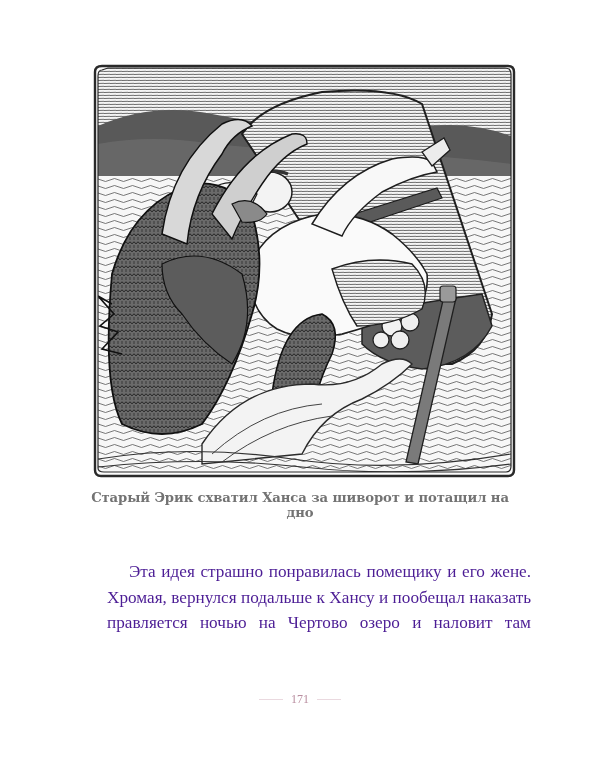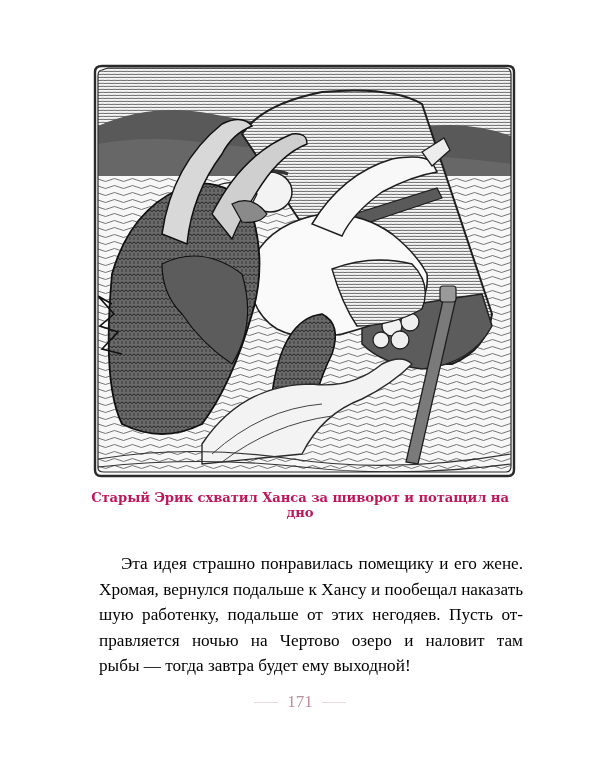--- a/index.html
+++ b/index.html
@@ -37,54 +37,54 @@
   .caption {
     position: absolute;
     left: 80px;
     width: 440px;
     top: 490px;
     text-align: center;
     font-family: "DejaVu Serif", "Liberation Serif", serif;
     font-size: 13.2px;
     font-weight: bold;
     letter-spacing: -0.1px;
-    color: #be185d;
+    color: #737373;
   }
   .body-text {
     position: absolute;
     left: 91px;
     top: 543px;
     width: 424px;
     font-family: "Liberation Serif", "DejaVu Serif", serif;
     font-size: 17.2px;
     line-height: 25.6px;
-    color: #000000;
+    color: #4c1d95;
     text-align: justify;
-    margin: 8px;
+    margin: 16px;
   }
   .body-text .line {
     display: block;
     white-space: nowrap;
     text-align: justify;
     text-align-last: justify;
   }
   .body-text .line.first {
     padding-left: 22px;
   }
   .body-text .line.last {
     text-align-last: left;
   }
   .folio {
     position: absolute;
     left: 0;
     width: 600px;
     top: 691px;
     text-align: center;
     font-family: "Liberation Serif", "DejaVu Serif", serif;
-    font-size: 17px;
+    font-size: 12px;
     color: #c6a9b4;
   }
   .folio .orn {
     display: inline-block;
     vertical-align: middle;
     width: 24px;
     height: 1px;
     background: #ead9df;
     margin: 0 5px;
   }
@@ -183,23 +183,21 @@
 
       <path d="M10 6 Q6 6 6 12 L6 404 Q6 408 12 408 L414 408 Q419 408 419 402 L419 10 Q419 4 413 4 L16 4 Z" fill="none" stroke="#2a2a2a" stroke-width="1.2"></path>
     </svg>
   </div>
 
   <div class="caption">Старый Эрик схватил Ханса за шиворот и потащил на дно</div>
 
   <div class="body-text">
     <span class="line first">Эта идея страшно понравилась помещику и его жене.</span>
     <span class="line">Хромая, вернулся подальше к Хансу и пообещал наказать</span>
-    <span class="line">шую работенку, подальше от этих негодяев. Пусть от-</span>
     <span class="line">правляется ночью на Чертово озеро и наловит там</span>
-    <span class="line last">рыбы — тогда завтра будет ему выходной!</span>
   </div>
 
   <div class="folio">
     <span class="orn"></span>
     <span class="num">171</span>
     <span class="orn"></span>
   </div>
 
 </div>
 

